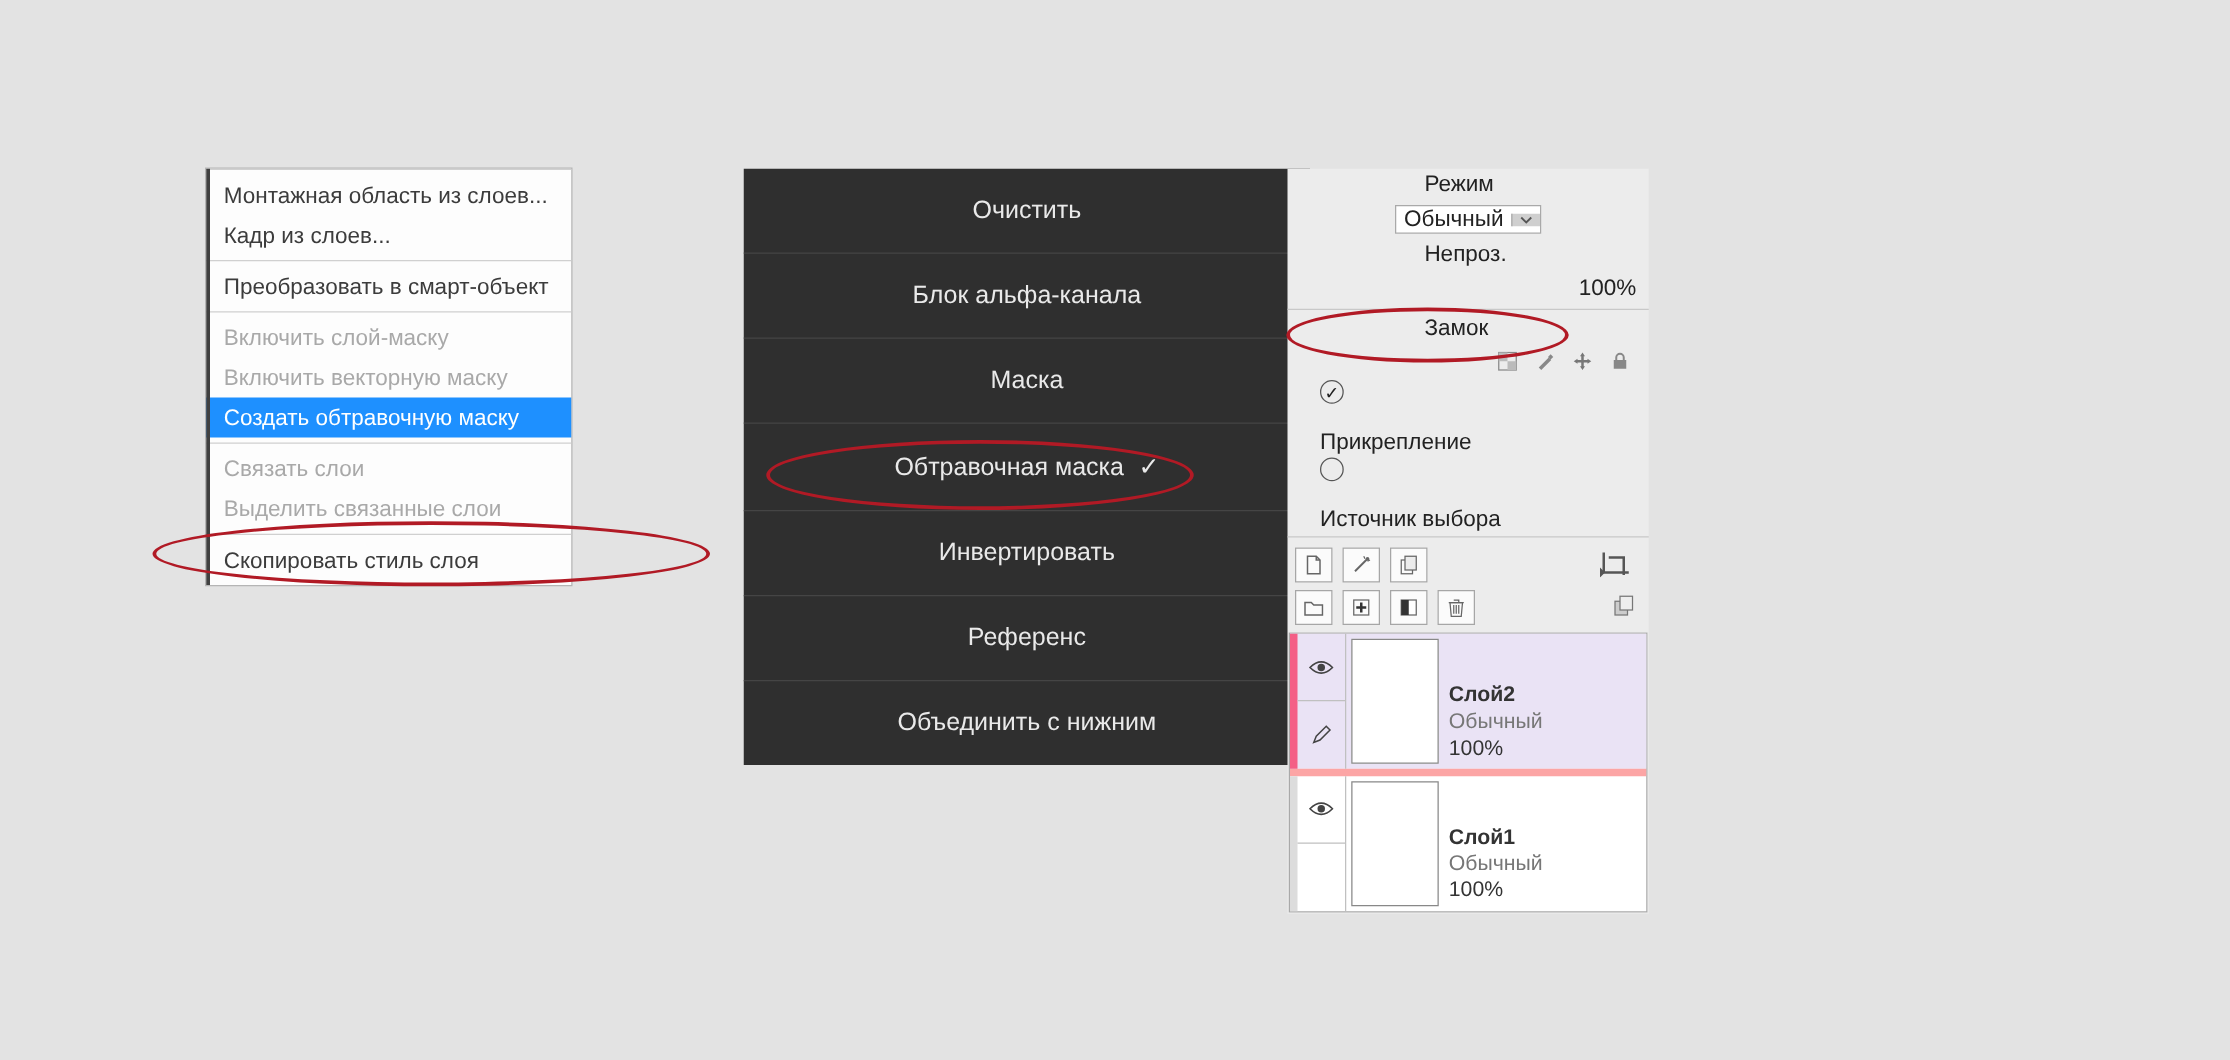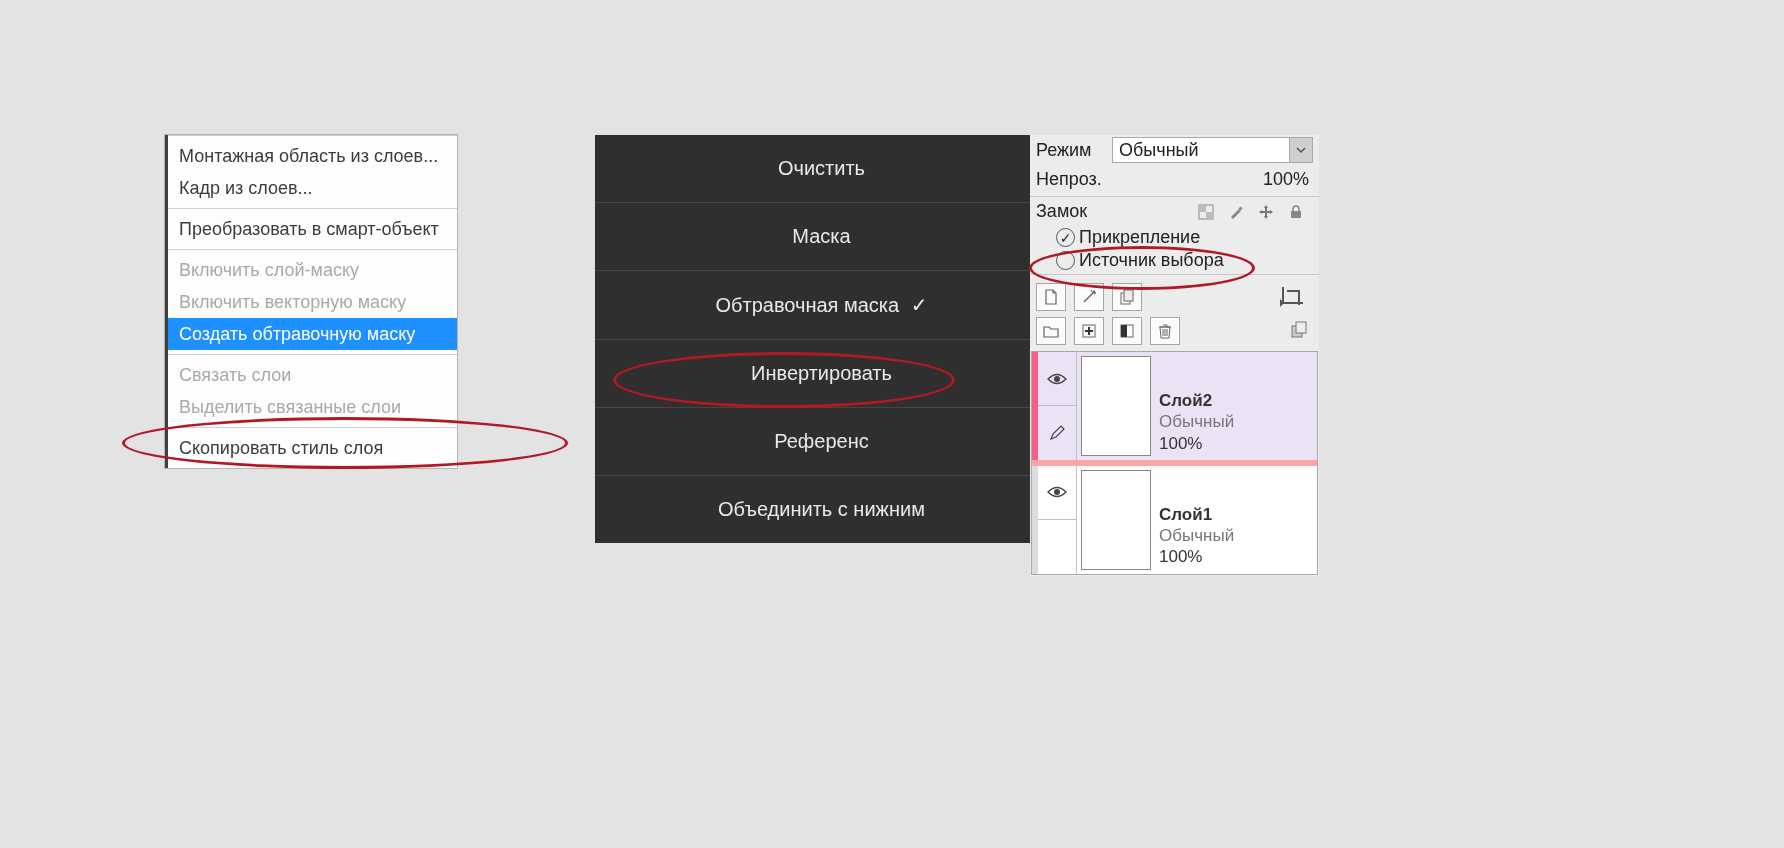--- a/index.html
+++ b/index.html
@@ -77,20 +77,21 @@
     width: 289px;
     background: #ececec;
     font-size: 18px;
     color: #222;
   }
   .lp-row {
     display: flex;
     align-items: center;
     padding: 2px 6px 4px 6px;
     gap: 6px;
+    flex-direction: column;
   }
   .lp-label { min-width: 70px; }
   .lp-select {
     flex: 1;
     display: flex;
     border: 1px solid #a9a9a9;
     background: #fff;
     height: 24px;
     align-items: center;
   }
@@ -106,21 +107,21 @@
 
   .lp-divider { border-top: 1px solid #c8c8c8; margin: 2px 0; }
 
   .lock-icons { display:flex; gap:8px; margin-left:auto; padding-right:6px;}
   .ico-box {
     width: 22px; height: 20px;
     display: inline-flex; align-items:center; justify-content:center;
     color:#555;
   }
 
-  .radio-row { display:flex; align-items:center; padding: 1px 6px 1px 26px; gap:4px; }
+  .radio-row { display:flex; padding: 1px 6px 1px 26px; gap:20px;flex-direction:column; }
   .radio {
     width: 17px; height: 17px; border:1.5px solid #555; border-radius:50%;
     display:inline-flex; align-items:center; justify-content:center;
     flex:0 0 auto;
   }
   .radio.checked::after {
     content:"✓"; font-size:14px; color:#222; line-height:1;
   }
 
   .tool-row {
@@ -202,20 +203,21 @@
   </div>
 
   <div class="group">
     <div class="ps-item">Скопировать стиль слоя</div>
   </div>
 </div>
 <div class="anno" style="left:122px; top:417px; width:440px; height:46px;"></div>
 
 <div class="dark-menu">
   <div class="dark-item">Очистить</div>
+  <div class="dark-item">Блок альфа-канала</div>
   <div class="dark-item">Маска</div>
   <div class="dark-item">
     <span>Обтравочная маска</span>
     <span class="check">✓</span>
   </div>
   <div class="dark-item">Инвертировать</div>
   <div class="dark-item">Референс</div>
   <div class="dark-item">Объединить с нижним</div>
 </div>
 <div class="anno" style="left:613px; top:352px; width:336px; height:50px;"></div>

